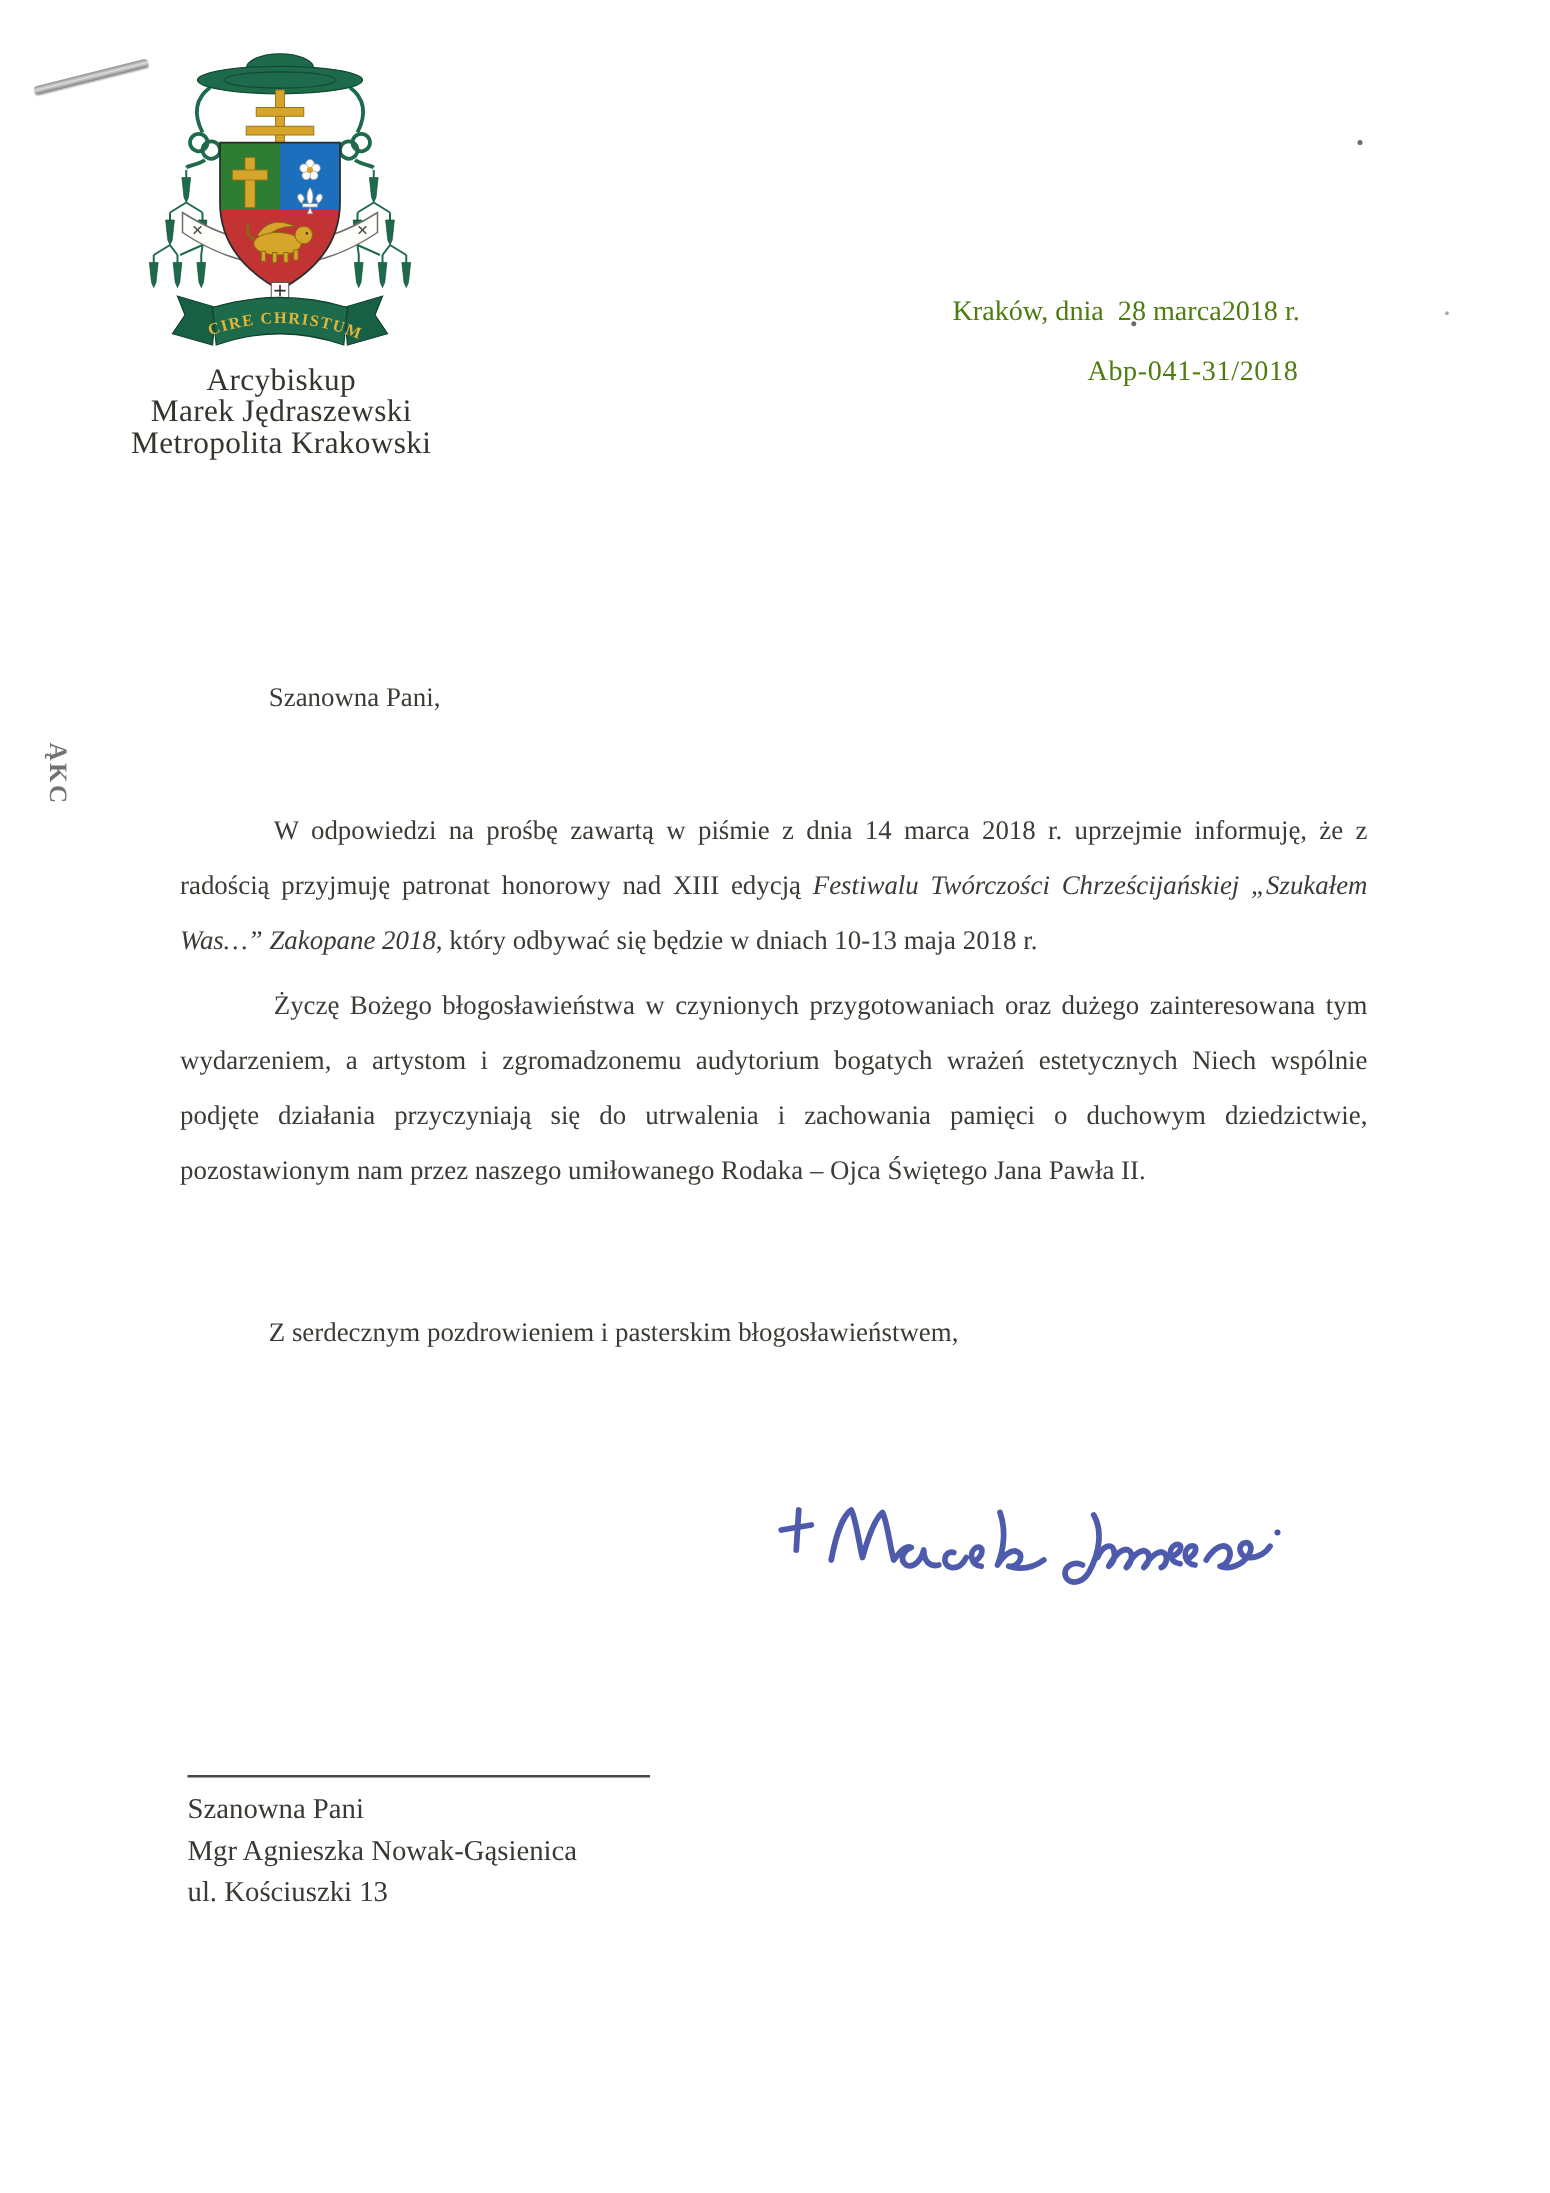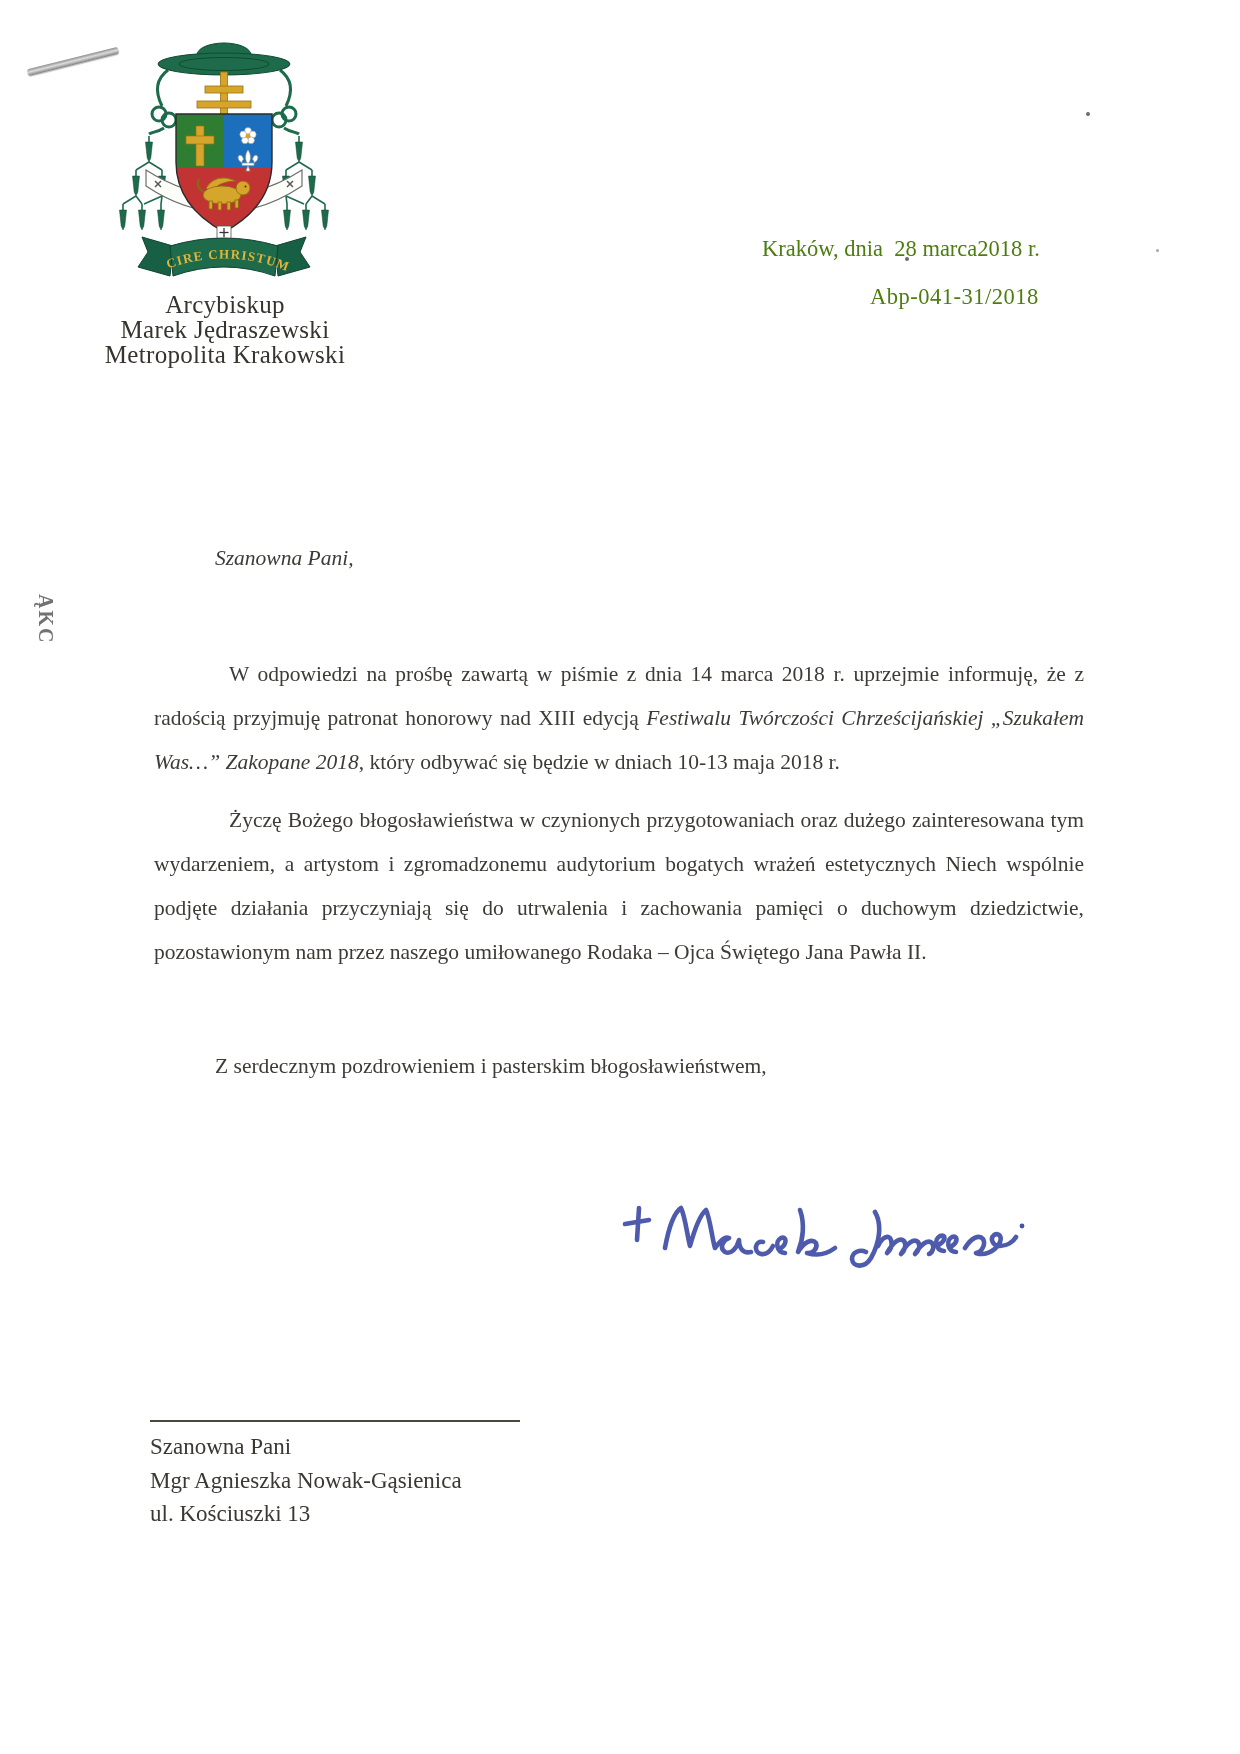--- a/index.html
+++ b/index.html
@@ -32,28 +32,28 @@
   .place-date{left:762px;top:236px;}
   .reference{left:826px;top:284px;letter-spacing:.5px;margin-left:44px;}
   .edge-mark{
     position:absolute;left:34px;top:594px;
     writing-mode:vertical-rl;
     font-size:20px;font-weight:700;color:#5a5a5a;letter-spacing:2px;
     opacity:.85;
   }
   .speck{position:absolute;background:#6b6b6b;border-radius:50%;}
   
-  .salutation{position:absolute;left:140px;top:546px;width:958px;font-size:21.5px;font-style:italic;}
+  .salutation{position:absolute;left:140px;top:546px;width:958px;font-size:21.5px;}
   .salutation .ind{display:inline-block;width:75px;}
   .body-text{
     position:absolute;left:140px;top:638px;width:958px;
     font-size:21.5px;line-height:44px;
   }
   .body-text p{
-    margin:14px;text-indent:75px;
+    margin:4px;text-indent:75px;
     text-align:justify;text-align-last:left;
   }
   .body-text p.p2{margin-top:8px;}
   .closing{position:absolute;left:140px;top:1054px;width:958px;font-size:21.5px;}
   .closing .ind{display:inline-block;width:75px;}
   .it{font-style:italic;}
   
   .signature-svg{position:absolute;left:595px;top:1178px;width:430px;height:100px;}
   .printed-sign{
     position:absolute;left:700px;top:1281px;width:410px;

